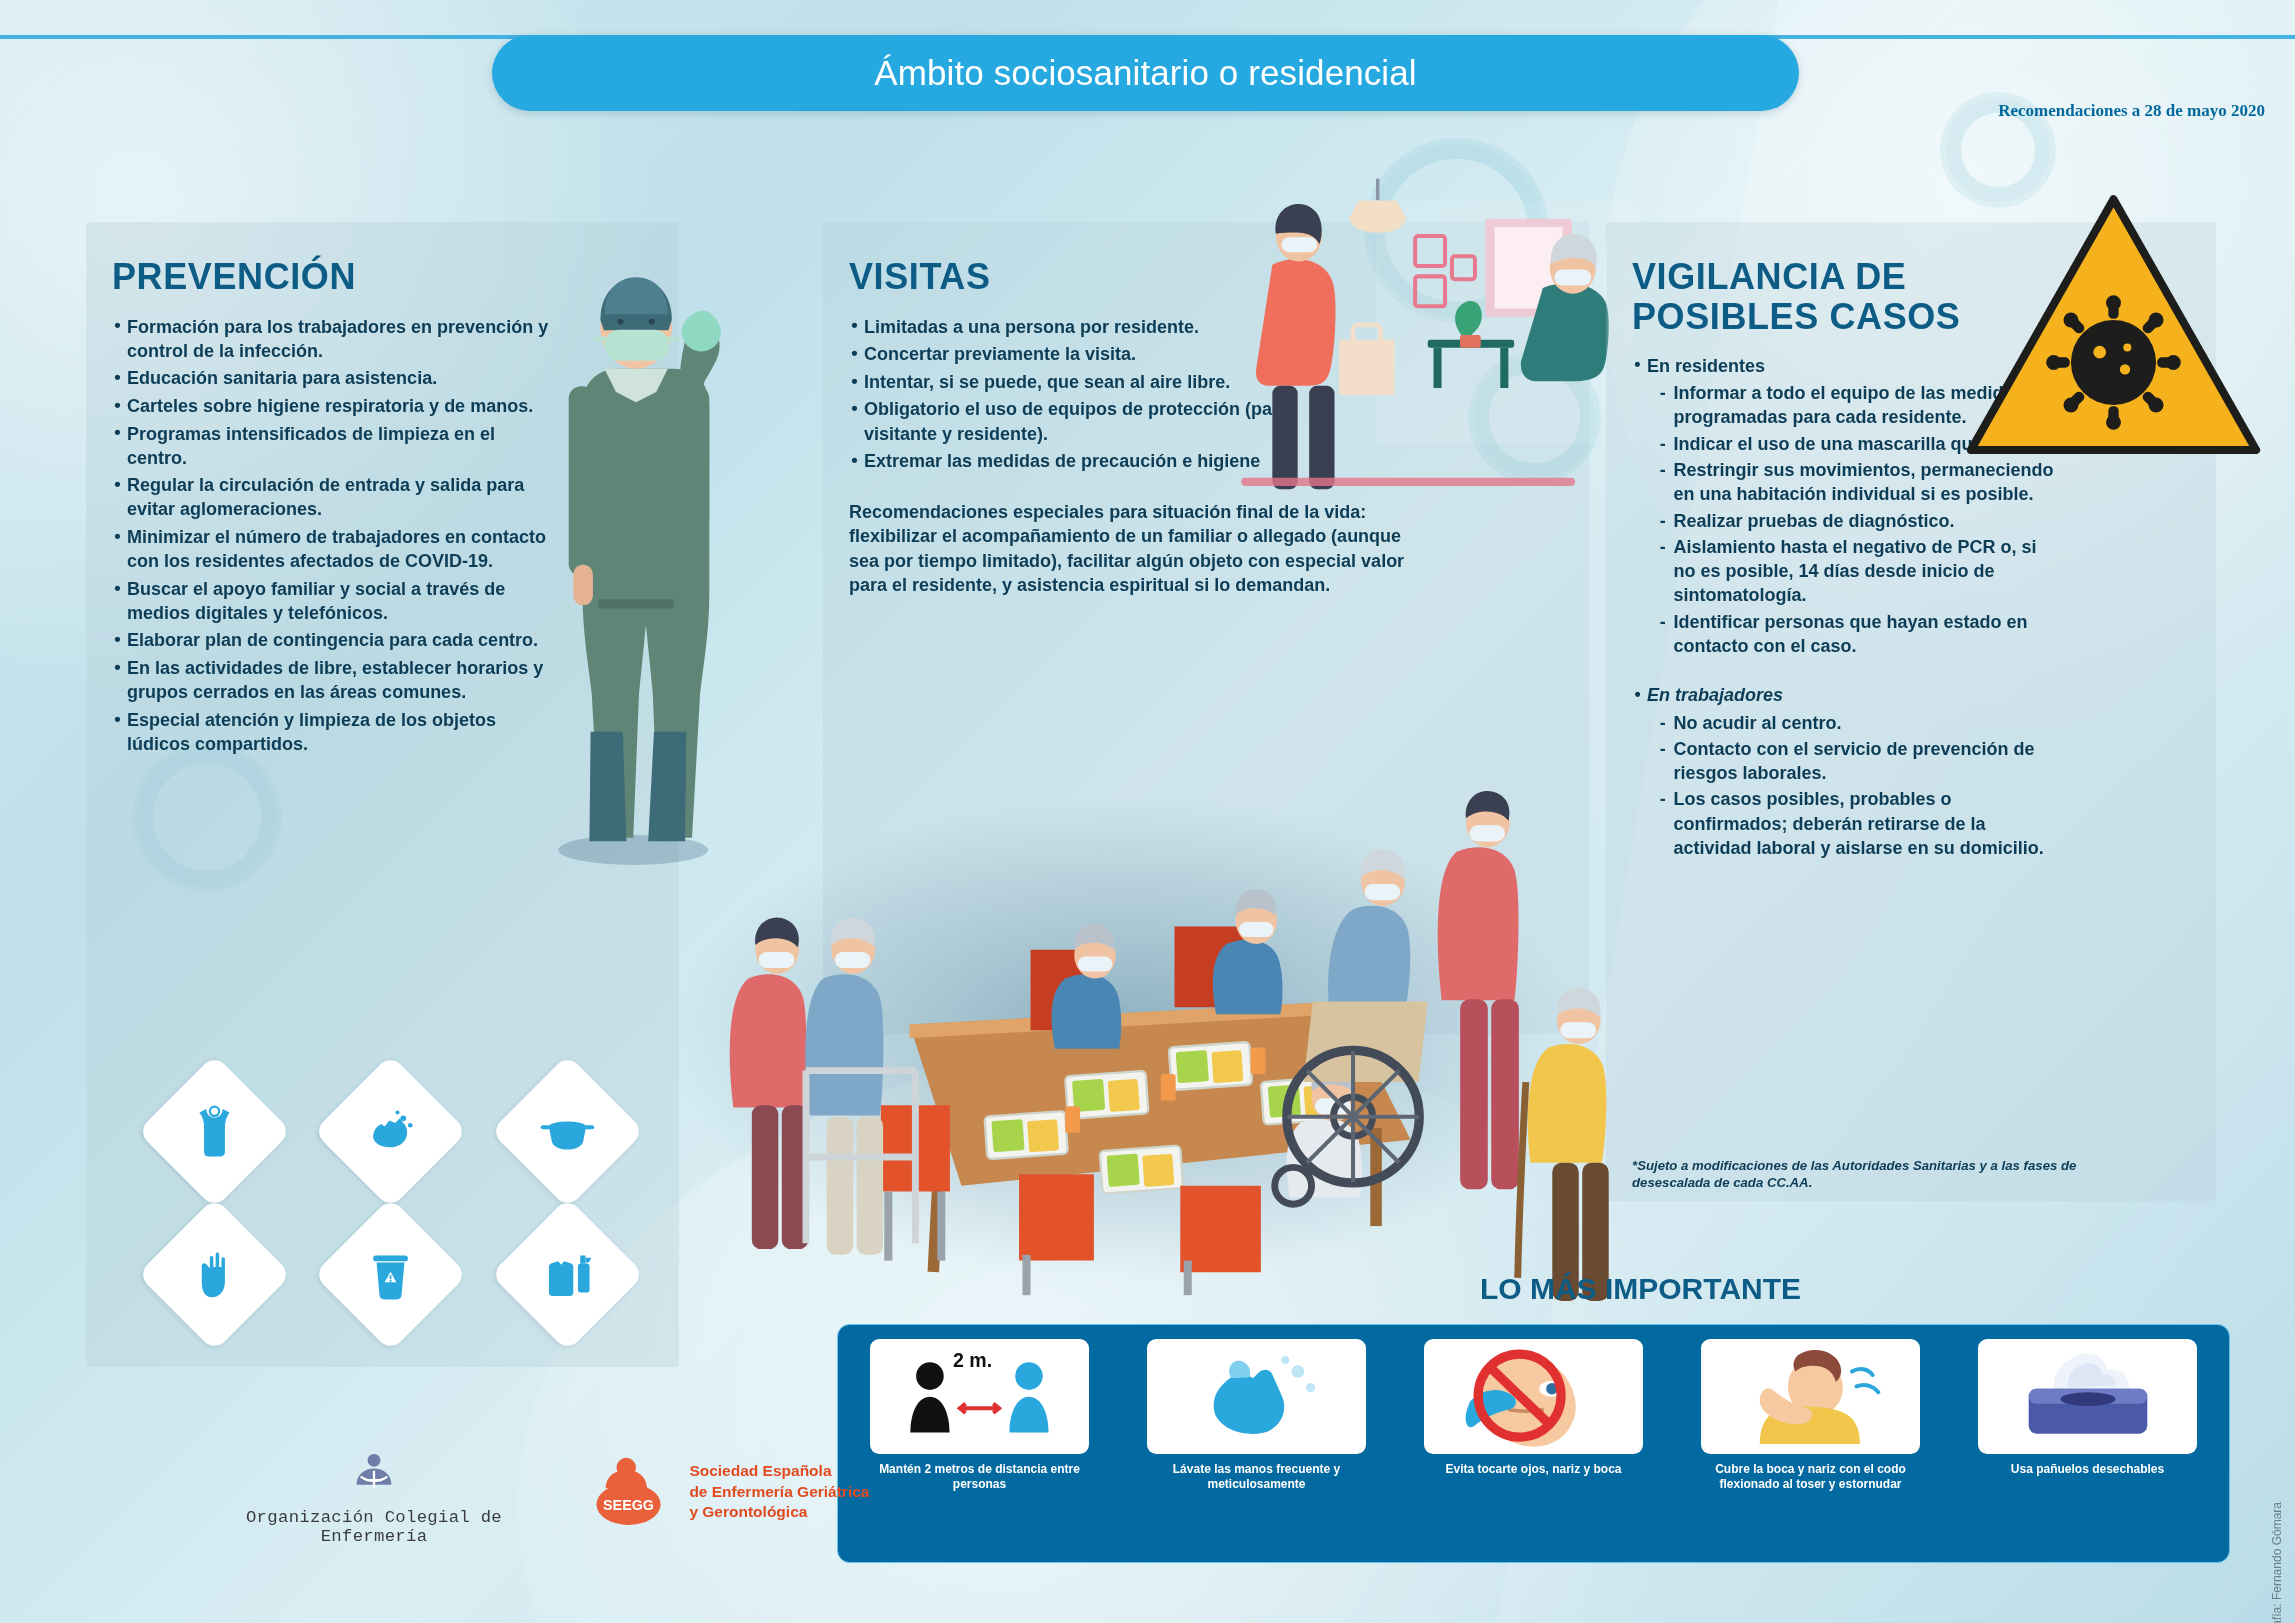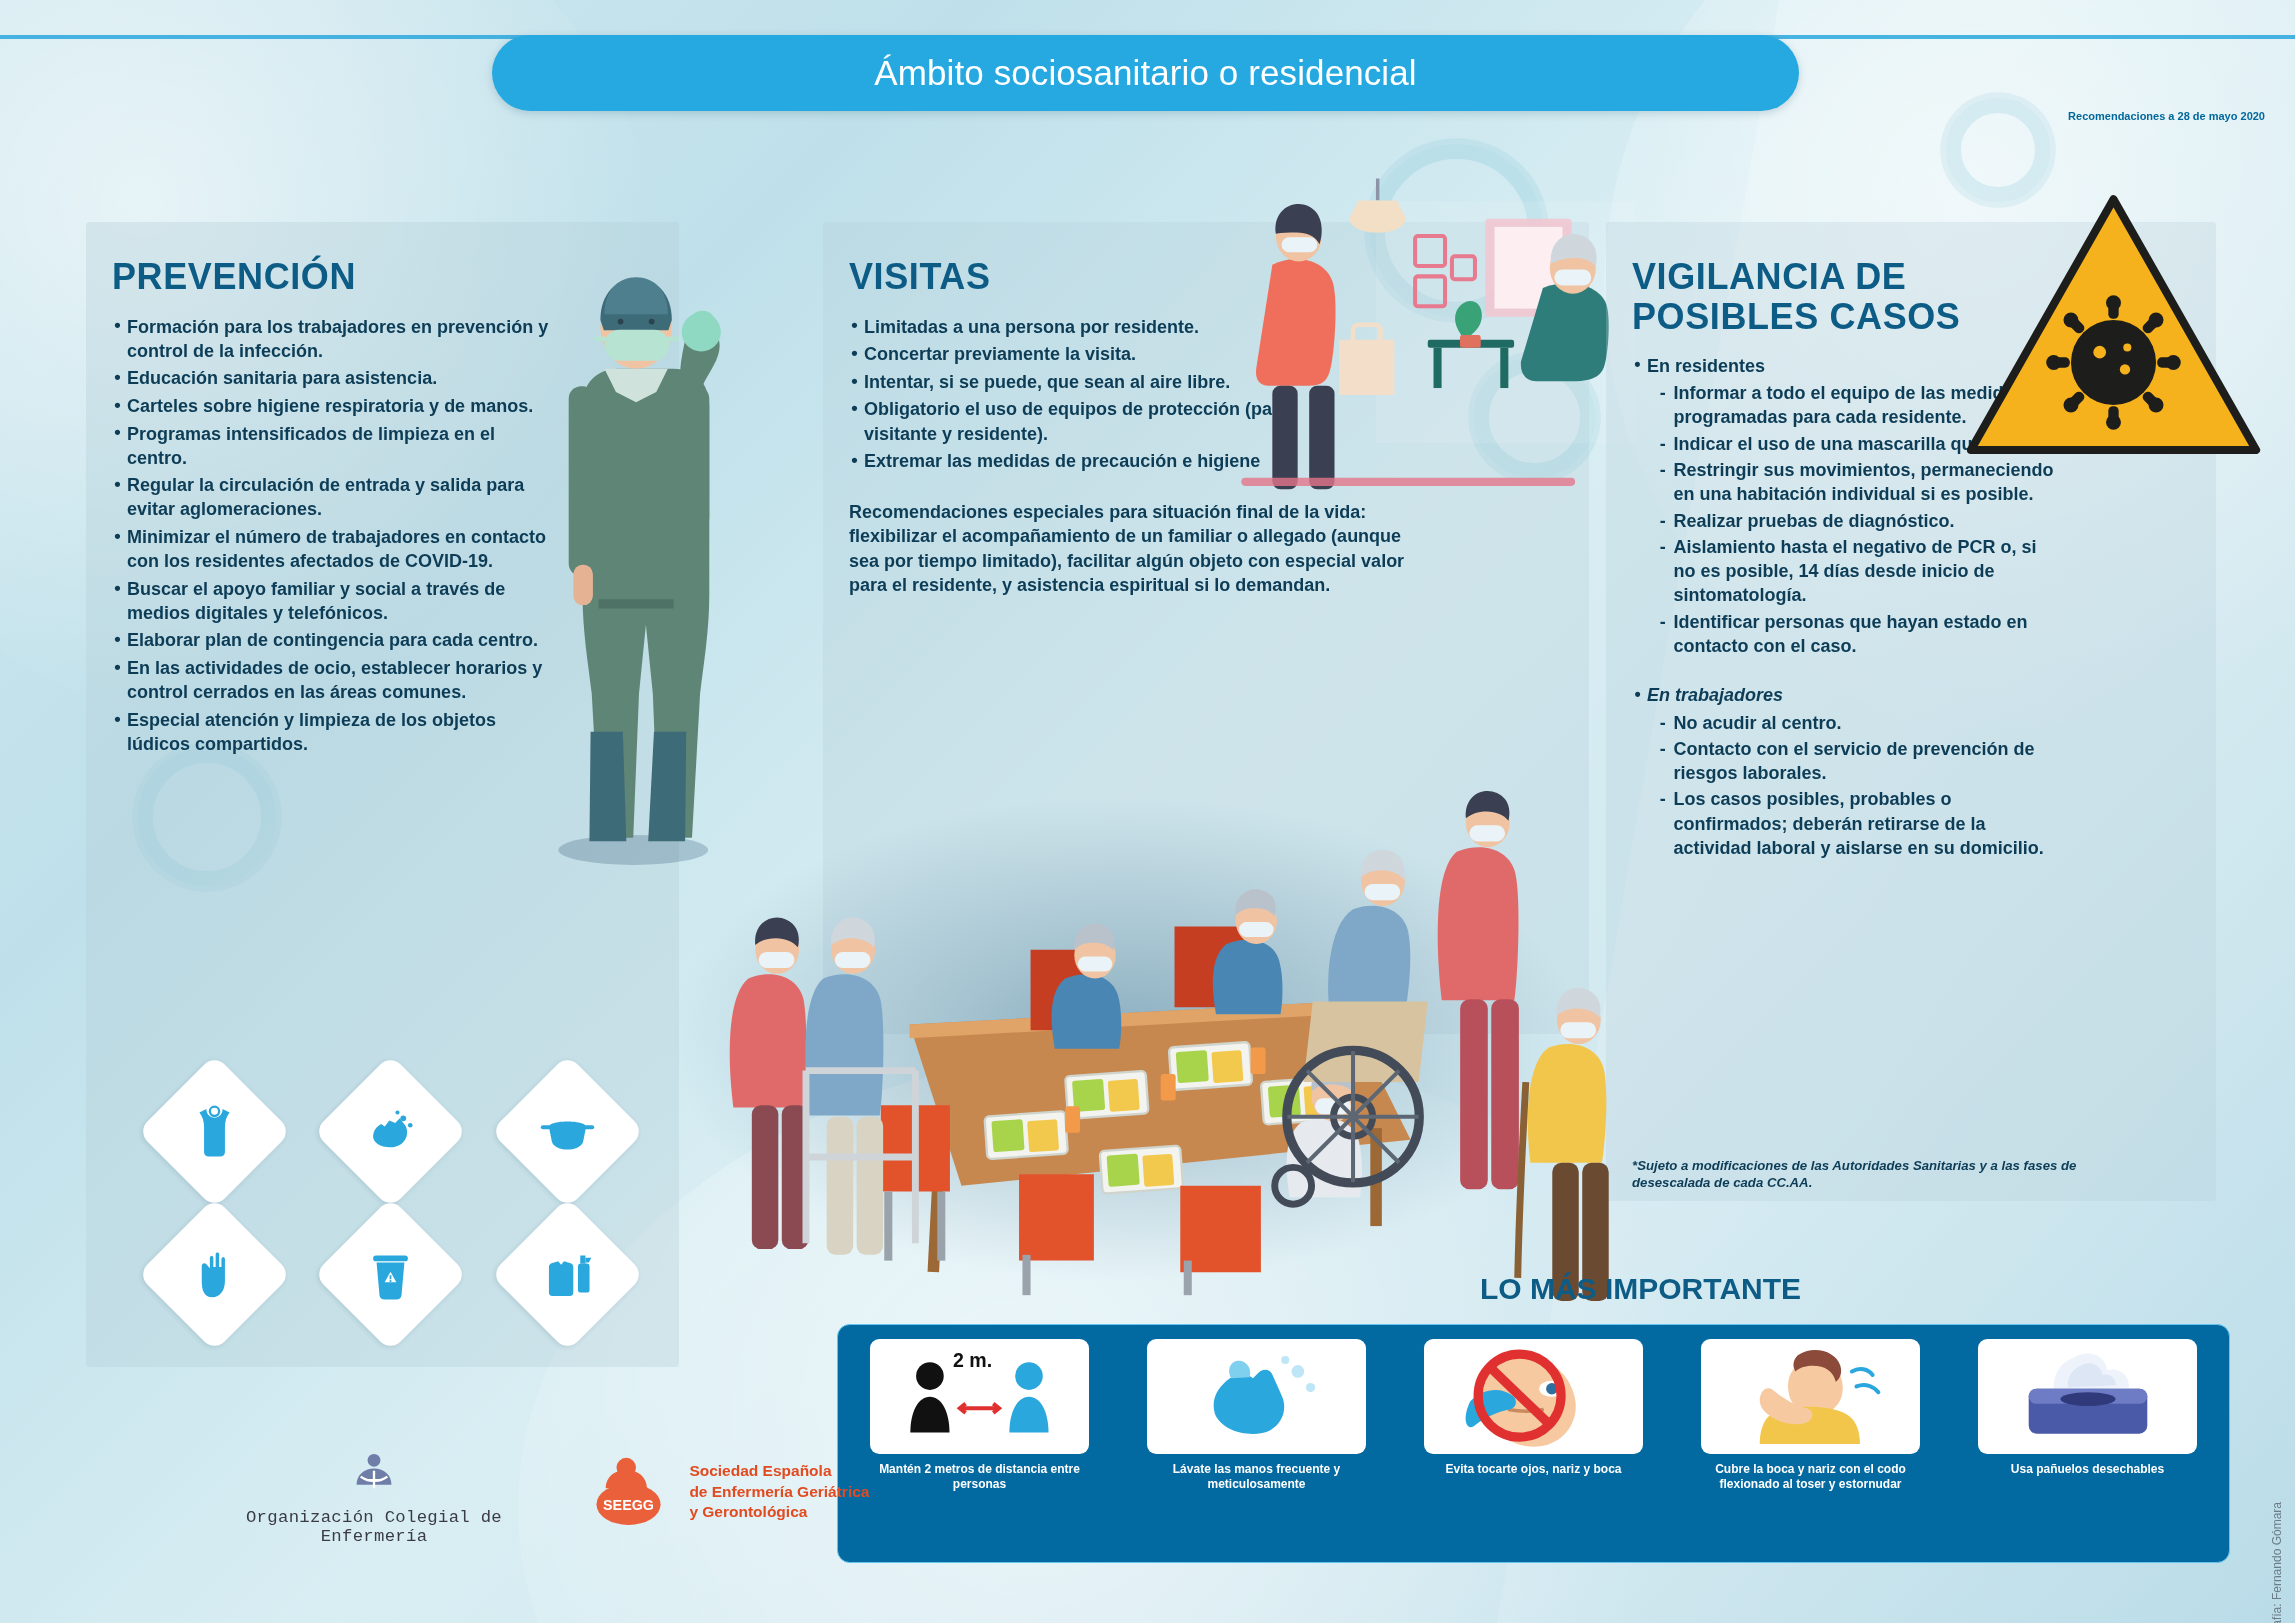--- a/index.html
+++ b/index.html
@@ -40,22 +40,22 @@
   .title-pill{
     position:absolute; top:35px; left:492px; width:1307px; height:76px;
     background:#26a9e0; border-radius:38px;
     display:flex; align-items:center; justify-content:center;
     box-shadow:0 2.3px 8px rgba(0,60,90,.18);
   }
   .title-pill h1{
     color:#fff; font-size:35px; font-weight:normal; letter-spacing:0.1px;
   }
   .reco-date{
-    position:absolute; top:110px; right:30px;
-    color:#00689c; font-size:11px; font-weight:bold;
+    position:absolute; top:101px; right:30px;
+    color:#00689c; font-size:17px; font-weight:bold;font-family:Liberation Serif, serif;
   }
 
   
   .panel{
     position:absolute;
     background: rgba(180,205,215,.34);
     border-radius:3.5px;
   }
   #col-prevencion{ left:86px; top:222px; width:593px; height:1145px; }
   #col-visitas  { left:823px; top:222px; width:766px; height:812px;
@@ -203,21 +203,21 @@
   <div class="col-h">PREVENCIÓN</div>
   <ul class="bullets">
     <li>Formación para los trabajadores en prevención y control de la infección.</li>
     <li>Educación sanitaria para asistencia.</li>
     <li>Carteles sobre higiene respiratoria y de manos.</li>
     <li>Programas intensificados de limpieza en el centro.</li>
     <li>Regular la circulación de entrada y salida para evitar aglomeraciones.</li>
     <li>Minimizar el número de trabajadores en contacto con los residentes afectados de COVID-19.</li>
     <li>Buscar el apoyo familiar y social a través de medios digitales y telefónicos.</li>
     <li>Elaborar plan de contingencia para cada centro.</li>
-    <li>En las actividades de ocio, establecer horarios y control cerrados en las áreas comunes.</li>
+    <li>En las actividades de libre, establecer horarios y grupos cerrados en las áreas comunes.</li>
     <li>Especial atención y limpieza de los objetos lúdicos compartidos.</li>
   </ul>
 </div>
 
 <div class="diamonds">
   <div class="diamond">
       <span>
     <svg viewBox="0 0 100 100" fill="#2aa7dd" aria-hidden="true">
       <path d="M36 10c0 9 6 15 14 15s14-6 14-15l12 6c-6 8-8 16-8 26v42c0 5-4 8-9 8H41c-5 0-9-3-9-8V42c0-10-2-18-8-26z"></path>
       <circle cx="50" cy="14" r="8" fill="none" stroke="#2aa7dd" stroke-width="4"></circle>

